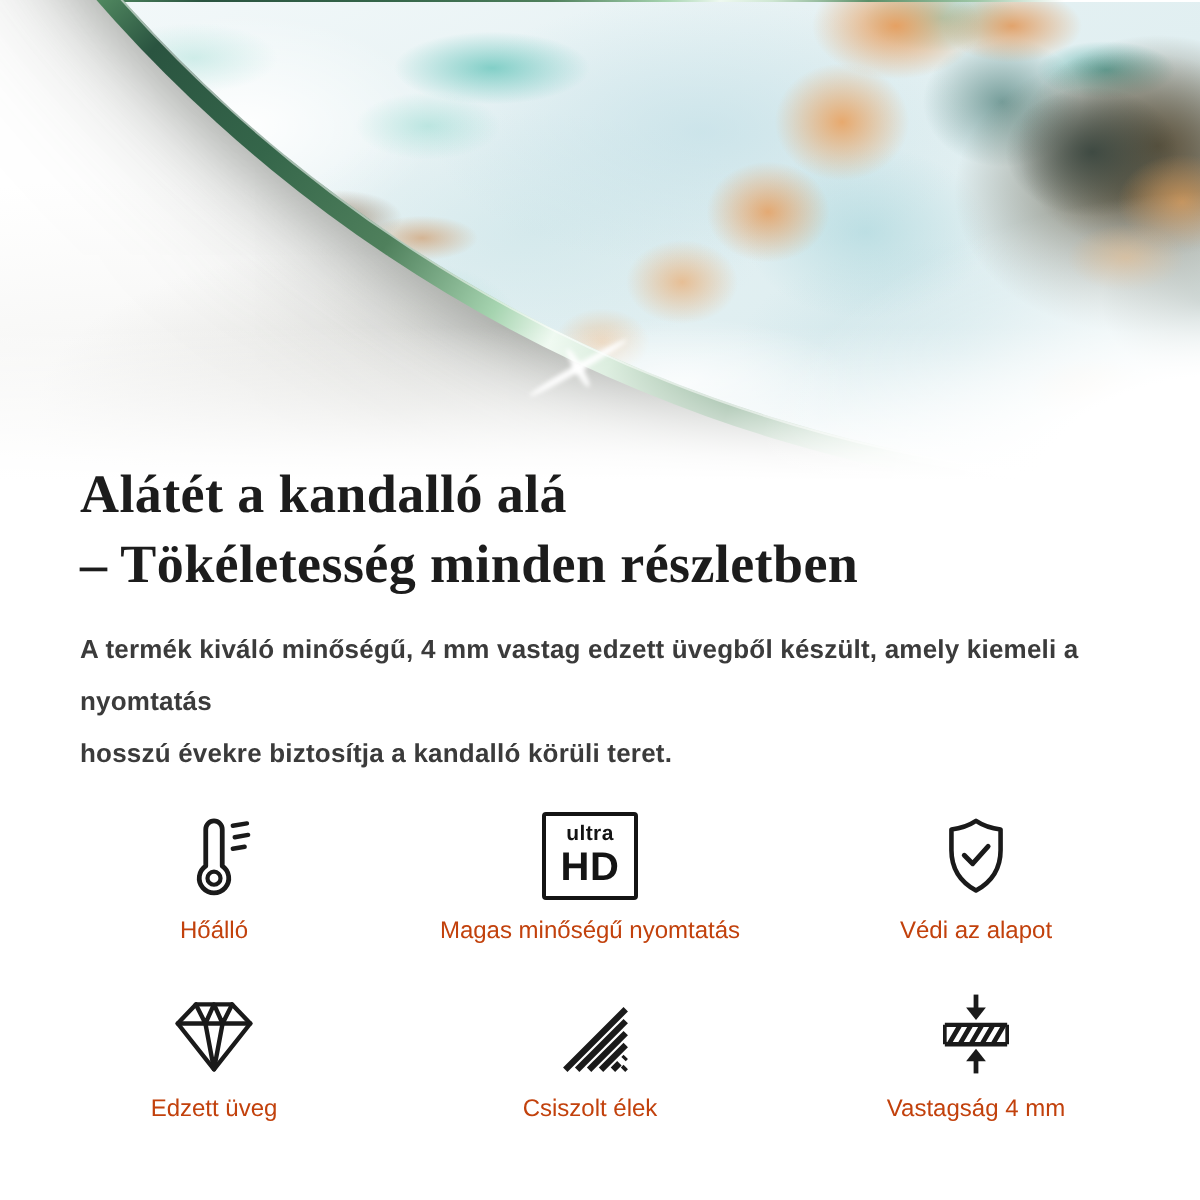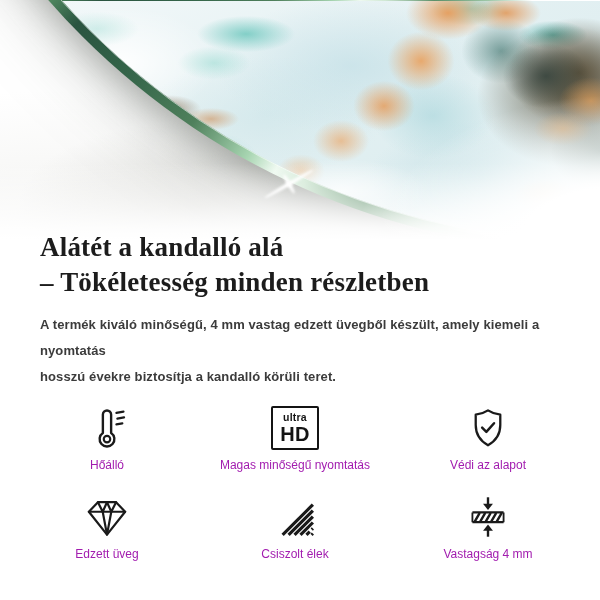--- a/index.html
+++ b/index.html
@@ -96,21 +96,21 @@
     margin:-10px 0 0;font-family:"Liberation Serif","DejaVu Serif",serif;
     font-weight:700;font-size:27px;line-height:35px;color:#1c1c1c;letter-spacing:0.2px;
   }
   .h-line{display:block;}
   .desc{margin:12px 0 0;font-size:13px;line-height:26px;color:#3b3b3b;letter-spacing:0.1px;font-weight:bold;}
   .p-line{display:block;}
   
   .features{display:grid;grid-template-columns:134px 242px 144px;row-gap:18px;margin-top:12px;}
   .cell{text-align:center;}
   .icon-slot{height:52px;display:flex;align-items:center;justify-content:center;}
-  .flabel{margin-top:4px;font-size:12px;line-height:15px;color:#a21caf;}
+  .flabel{margin-top:4px;font-size:12px;line-height:15px;color:#c2410c;}
   .ink{stroke:#1a1a1a;}
   .uhd{
     width:44px;height:40px;border:2.6px solid #141414;border-radius:2px;
     display:flex;flex-direction:column;align-items:center;justify-content:center;color:#141414;
   }
   .uhd-top{font-size:10.5px;font-weight:700;line-height:1;letter-spacing:0.2px;}
   .uhd-bottom{font-size:20px;font-weight:700;line-height:1;margin-top:1px;letter-spacing:0.3px;}
 </style>
 </head>
 <body>

